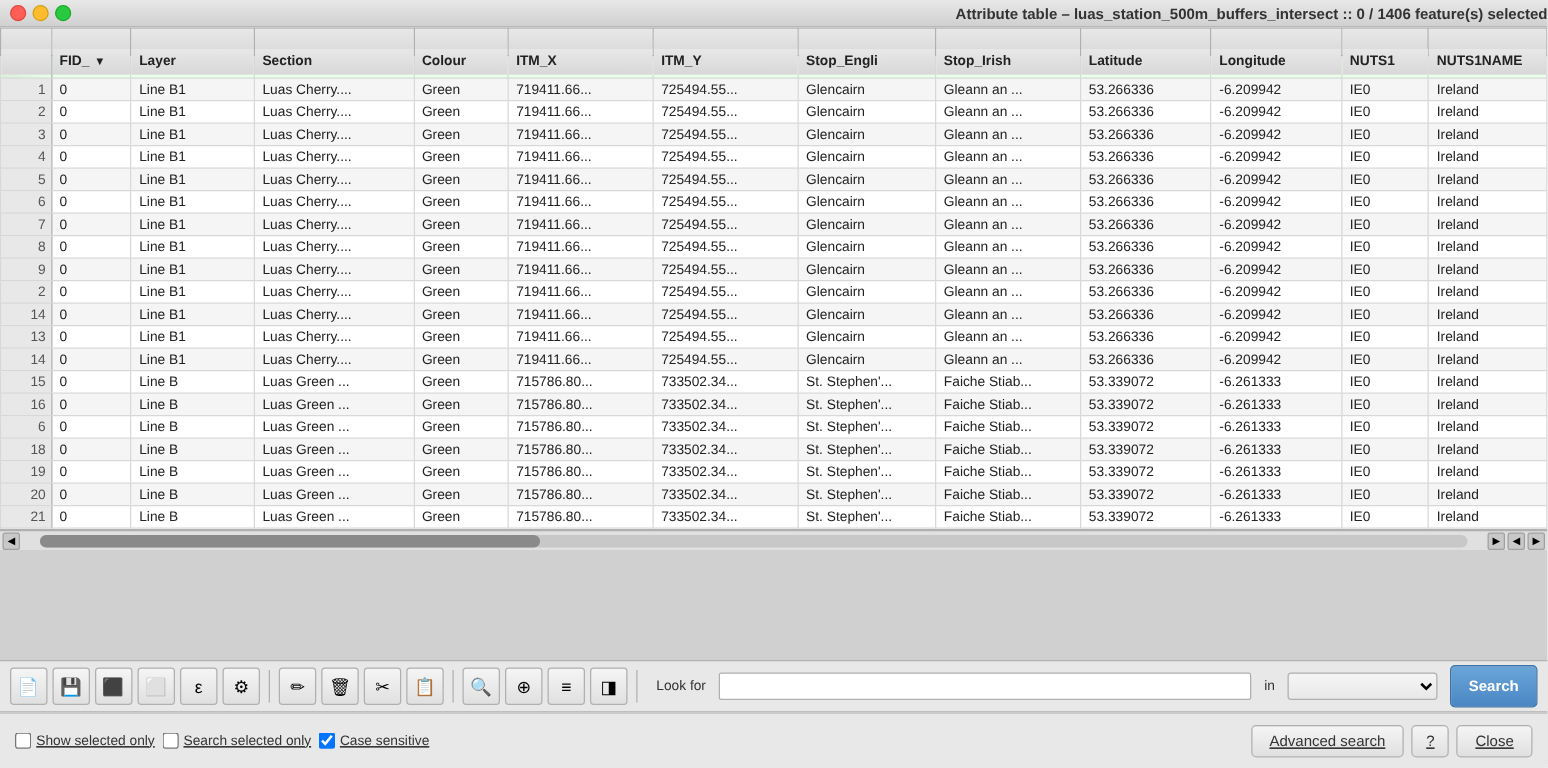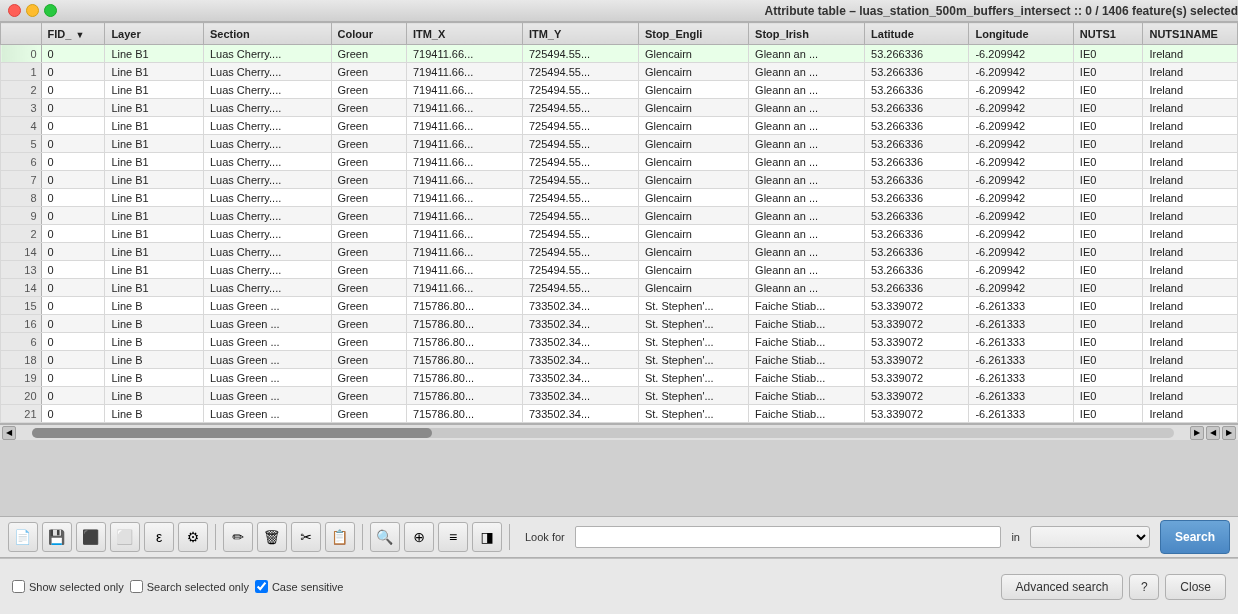--- a/index.html
+++ b/index.html
@@ -78,21 +78,21 @@
 
     thead th {
       border: 1px solid #b0b0b0;
       padding: 2px 6px;
       text-align: left;
       font-weight: bold;
       font-size: 11px;
       color: #222;
       white-space: nowrap;
       position: sticky;
-      top: 0;
+      top: 16px;
       background: linear-gradient(to bottom, #e8e8e8, #d8d8d8);
       z-index: 1;
     }
 
     thead th:first-child {
       background: linear-gradient(to bottom, #e8e8e8, #d8d8d8);
     }
 
     .sort-arrow {
       margin-left: 4px;
@@ -249,27 +249,28 @@
       border: 1px solid #3a72a8;
       border-radius: 4px;
       font-size: 12px;
       font-weight: bold;
       cursor: pointer;
       margin-left: 6px;
     }
 
     
     .bottom-bar {
-      height: 56px;
+      height: 44px;
       background: #e8e8e8;
       border-top: 1px solid #c0c0c0;
       display: flex;
       align-items: center;
       padding: 0 12px;
       gap: 6px;
+      text-decoration: underline;
     }
 
     .checkbox-label {
       display: flex;
       align-items: center;
       gap: 4px;
       font-size: 11px;
       color: #333;
     }
 

